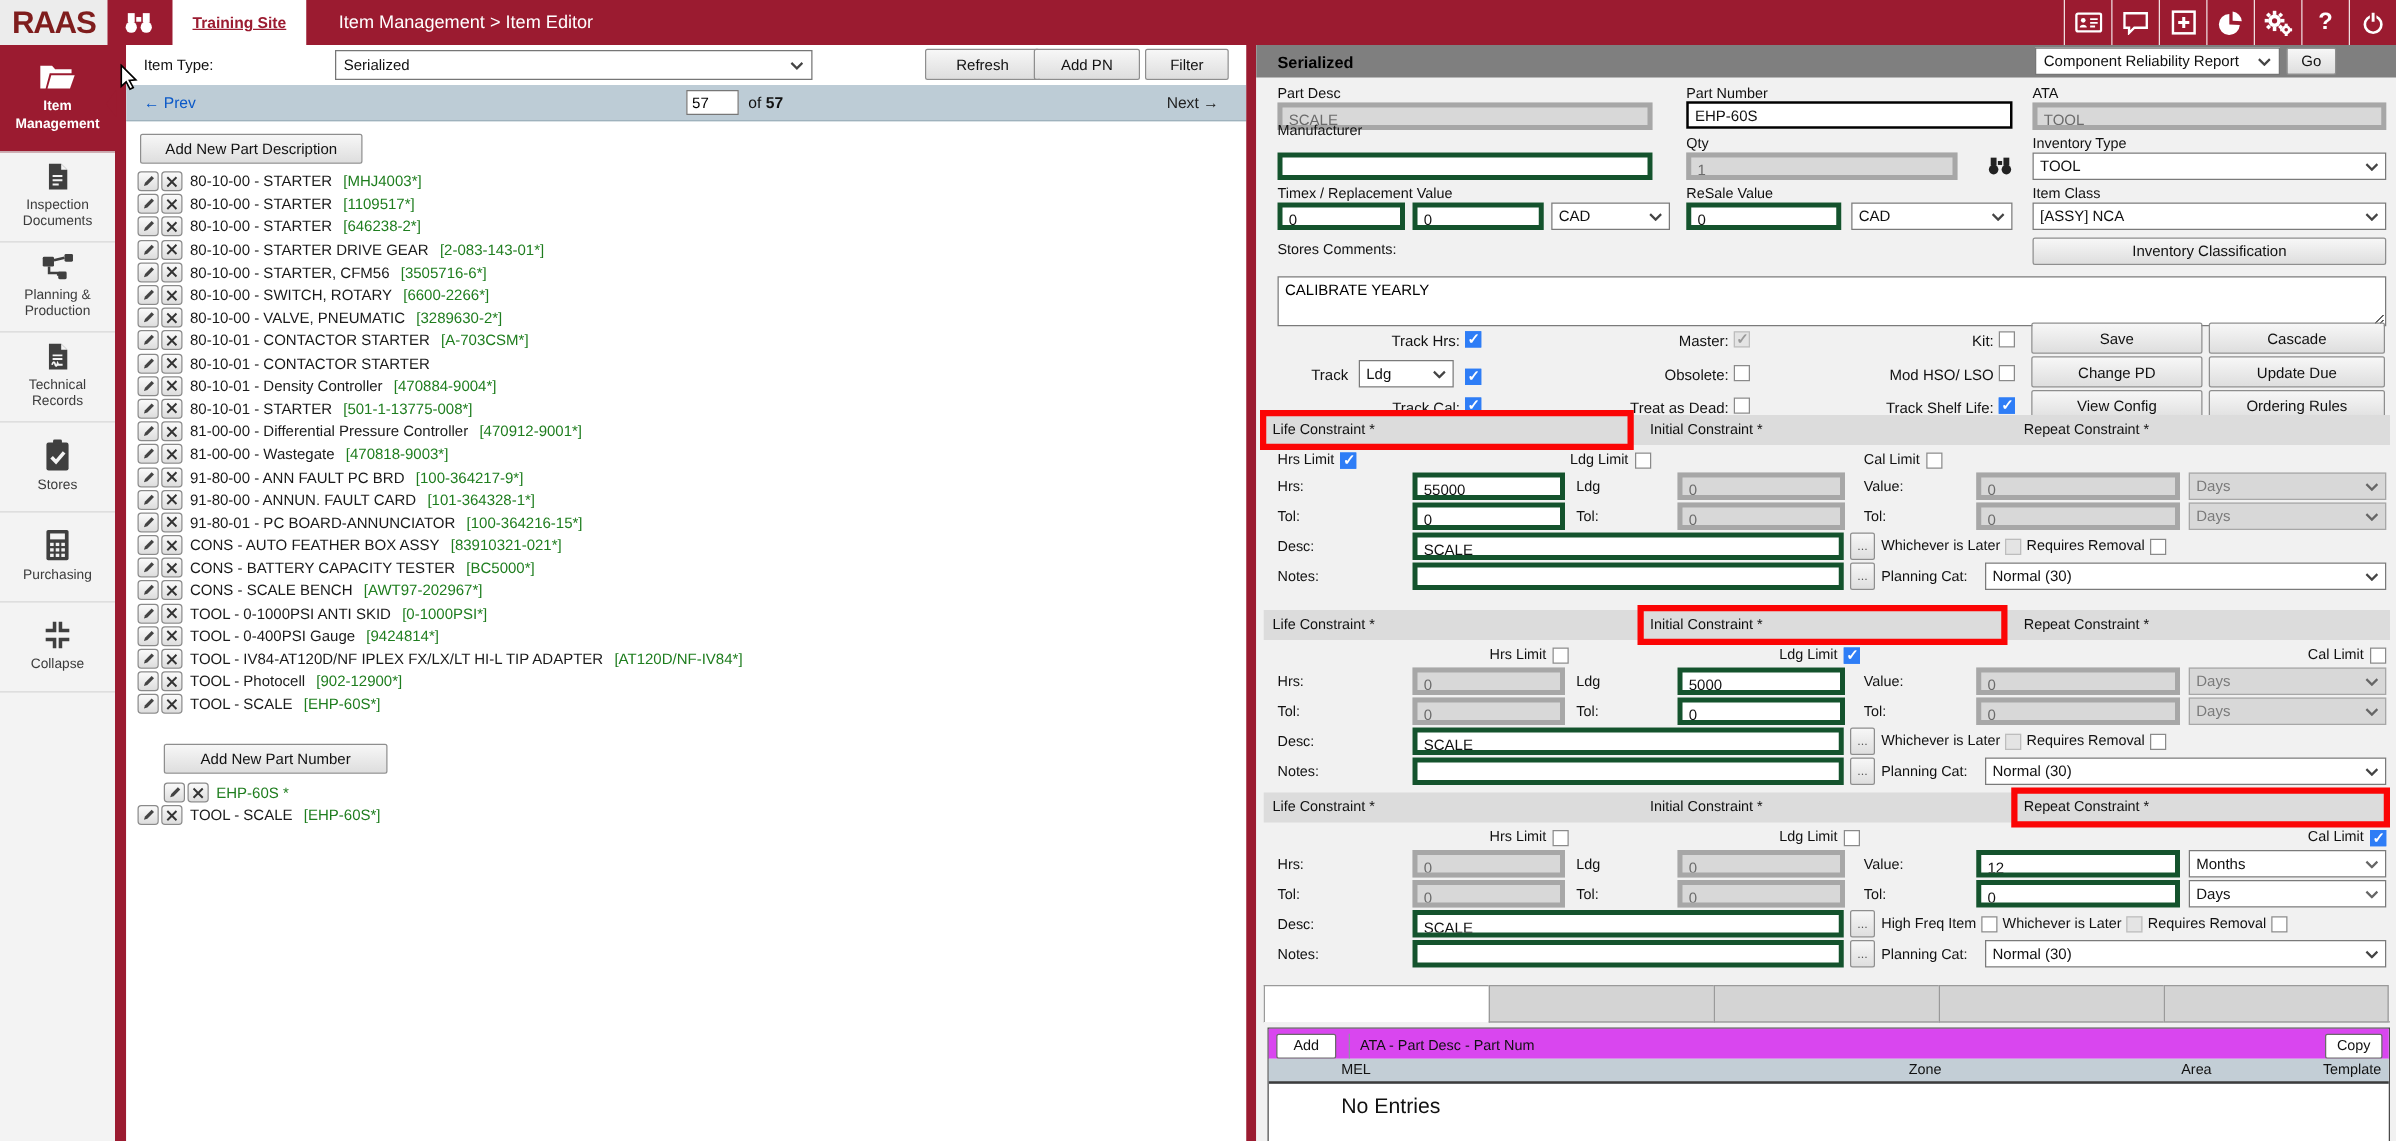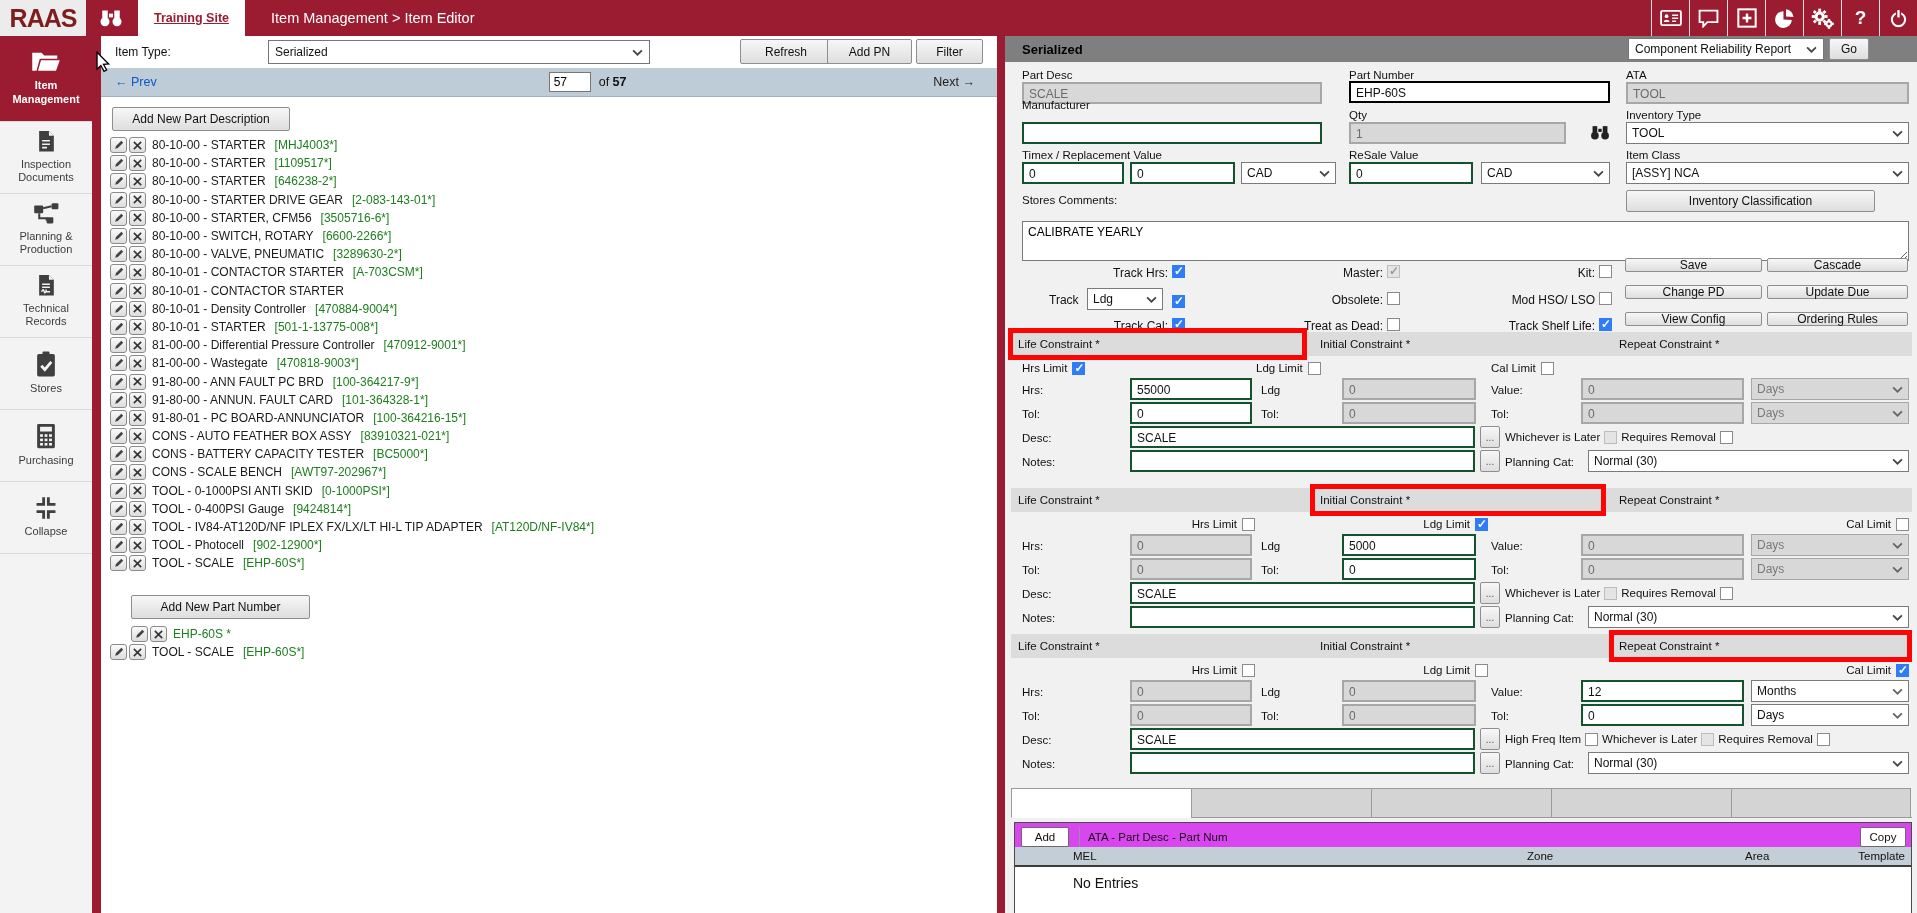--- a/index.html
+++ b/index.html
@@ -47,35 +47,35 @@
   .lpn.sel-green{margin-left:4px}
   
   #rdivider{position:absolute;left:997px;top:36px;width:8px;height:877px;background:#9b1b30}
   
   #rightpanel{position:absolute;left:1005px;top:36px;width:912px;height:877px;background:#f1f1f1;font-size:12px}
   .rp-head{position:absolute;left:0;top:0;width:912px;height:26px;background:#7f7f7f;display:flex;align-items:center}
   .rp-title{margin-left:17px;font-weight:bold;font-size:13px;color:#000}
   .rp-sel{position:absolute;left:623px;top:2px;width:196px;height:22px;background:#fff;border:1px solid #767676;display:flex;align-items:center;padding:0 6px;cursor:pointer}
   .go-btn{position:absolute;left:824px;top:2px;width:40px;height:22px}
   .flab{position:absolute;font-size:11.5px;color:#111;white-space:nowrap}
-  .tb{position:absolute;height:22px;border:2px solid #14532d;background:#fff;font-size:12px;padding:2px 5px;line-height:17px;white-space:nowrap;overflow:hidden}
+  .tb{position:absolute;height:22px;border:4px solid #14532d;background:#fff;font-size:12px;padding:2px 5px;line-height:17px;white-space:nowrap;overflow:hidden}
   .tb.dis{background:#d8d8d8;color:#6b6b6b;border-color:#a7a7a7}
   .tb.focus{border:2px solid #000}
   .sel{position:absolute;height:22px;border:1px solid #7a7a7a;background:#fff;display:flex;align-items:center;padding:0 5px;cursor:pointer;white-space:nowrap}
   .sel.dis{background:#d8d8d8;color:#7a7a7a;border-color:#a7a7a7;cursor:default}
   .rp-ta{position:absolute;left:17px;top:185px;width:887px;height:40px;border:1px solid #7a7a7a;font-family:"Liberation Sans",sans-serif;font-size:12px;padding:3px 5px;resize:both;background:#fff}
   .cb{width:13px;height:13px;border:1px solid #8a8a8a;background:#fff;display:inline-block;position:relative;flex:none;cursor:pointer}
   .cb.on{background:#2e7df6;border-color:#2e7df6}
   .cb.on::after{content:"\2713";position:absolute;left:1px;top:-2px;color:#fff;font-size:12px;font-weight:bold}
   .cb.dis{background:#e4e4e4;border-color:#bdbdbd;cursor:default}
   .cb.dis.on{background:#e4e4e4;border-color:#bdbdbd}
   .cb.dis.on::after{color:#9a9a9a}
   .trklab{position:absolute;font-size:12px;text-align:right;white-space:nowrap}
   .trkcb{position:absolute}
-  .act-btn{position:absolute;width:137px;height:14px}
+  .act-btn{position:absolute;width:137px;height:25px}
   
   #sections{position:absolute;left:0;top:296px;width:912px}
   .csec{position:relative;height:152px;margin-bottom:4px}
   .csec:nth-of-type(2){height:144px;margin-bottom:2px}
   .csec:nth-of-type(3){height:150px}
   .chead{position:absolute;left:6px;top:0;width:901px;height:24px;background:#dcdcdc}
   .hcell{position:absolute;top:0;height:24px;display:flex;align-items:center;font-size:11.5px}
   .hc1{left:3px;width:299px;padding-left:10px}
   .hc2{left:305px;width:296px;padding-left:10px}
   .hc3{left:604px;width:297px;padding-left:10px}
@@ -94,21 +94,21 @@
   .rtab{width:180px;height:30px;background:#d4d4d4;border:1px solid #9a9a9a;border-right:none;display:flex;align-items:center;padding-left:12px;font-size:11.5px;cursor:pointer}
   .rtab:last-child{border-right:1px solid #9a9a9a}
   .rtab.active{background:#fff;border-bottom:1px solid #fff;font-weight:normal}
   #applic{position:absolute;left:9px;top:786px;width:898px;height:124px;border:1px solid #4a4a4a;background:#fff}
   .ap-h1{position:absolute;left:0;top:0;width:100%;height:24px;background:#d946ef;display:flex;align-items:flex-end}
   .ap-add{width:48px;height:20px;background:#fff;border:1px solid #6a6a6a;margin-left:6px;font-size:11.5px}
   .ap-title{margin-left:10px;font-size:11.5px;border-left:1px solid #8b98a1;padding-left:8px;height:20px;display:flex;align-items:center}
   .ap-copy{width:46px;height:20px;background:#fff;border:1px solid #6a6a6a;margin-left:auto;margin-right:5px;font-size:11.5px}
   .ap-h2{position:absolute;left:0;top:24px;width:100%;height:20px;background:#c3ced6;border-bottom:2px solid #3c3c3c;font-size:11.5px}
   .ap-h2 span{position:absolute;top:3px}
-  .ap-empty{position:absolute;left:58px;top:52px;font-size:14px}
+  .ap-empty{position:absolute;left:58px;top:52px;font-size:17px}
   
   #cursor{position:absolute;left:95px;top:51px;z-index:50;pointer-events:none}
 </style>
 </head>
 <body>
 
 <div class="stage">
 
   <div id="topbar">
     <div class="logo">RAAS</div>
@@ -721,21 +721,21 @@
       </div>
     <span class="flab" style="left:621px;top:113px">Item Class</span>
     <div class="sel" style="left:621px;top:126px;width:283px">
         <span>[ASSY] NCA</span>
         <span class="sel-chev"><svg width="11" height="7" viewBox="0 0 10 6">
             <path d="M1 1l4 4 4-4" stroke="#444" stroke-width="1.6" fill="none"></path>
           </svg></span>
       </div>
 
     <span class="flab" style="left:17px;top:158px">Stores Comments:</span>
-    <div class="btn" style="position:absolute;left:621px;top:154px;width:249px;height:22px">Inventory Classification</div>
+    <div class="btn" style="position:absolute;left:621px;top:154px;width:283px;height:22px">Inventory Classification</div>
     <textarea class="rp-ta" style="">CALIBRATE YEARLY</textarea>
 
     <span class="trklab" style="left:63px;top:230px;width:100px">Track Hrs:</span>
     <span class="cb trkcb on" style="left:167px;top:229px"></span>
     <span class="trklab" style="left:44px;top:257px">Track</span>
     <div class="sel" style="left:82px;top:252px;width:76px">
         <span>Ldg</span>
         <span class="sel-chev"><svg width="11" height="7" viewBox="0 0 10 6">
             <path d="M1 1l4 4 4-4" stroke="#444" stroke-width="1.6" fill="none"></path>
           </svg></span>

